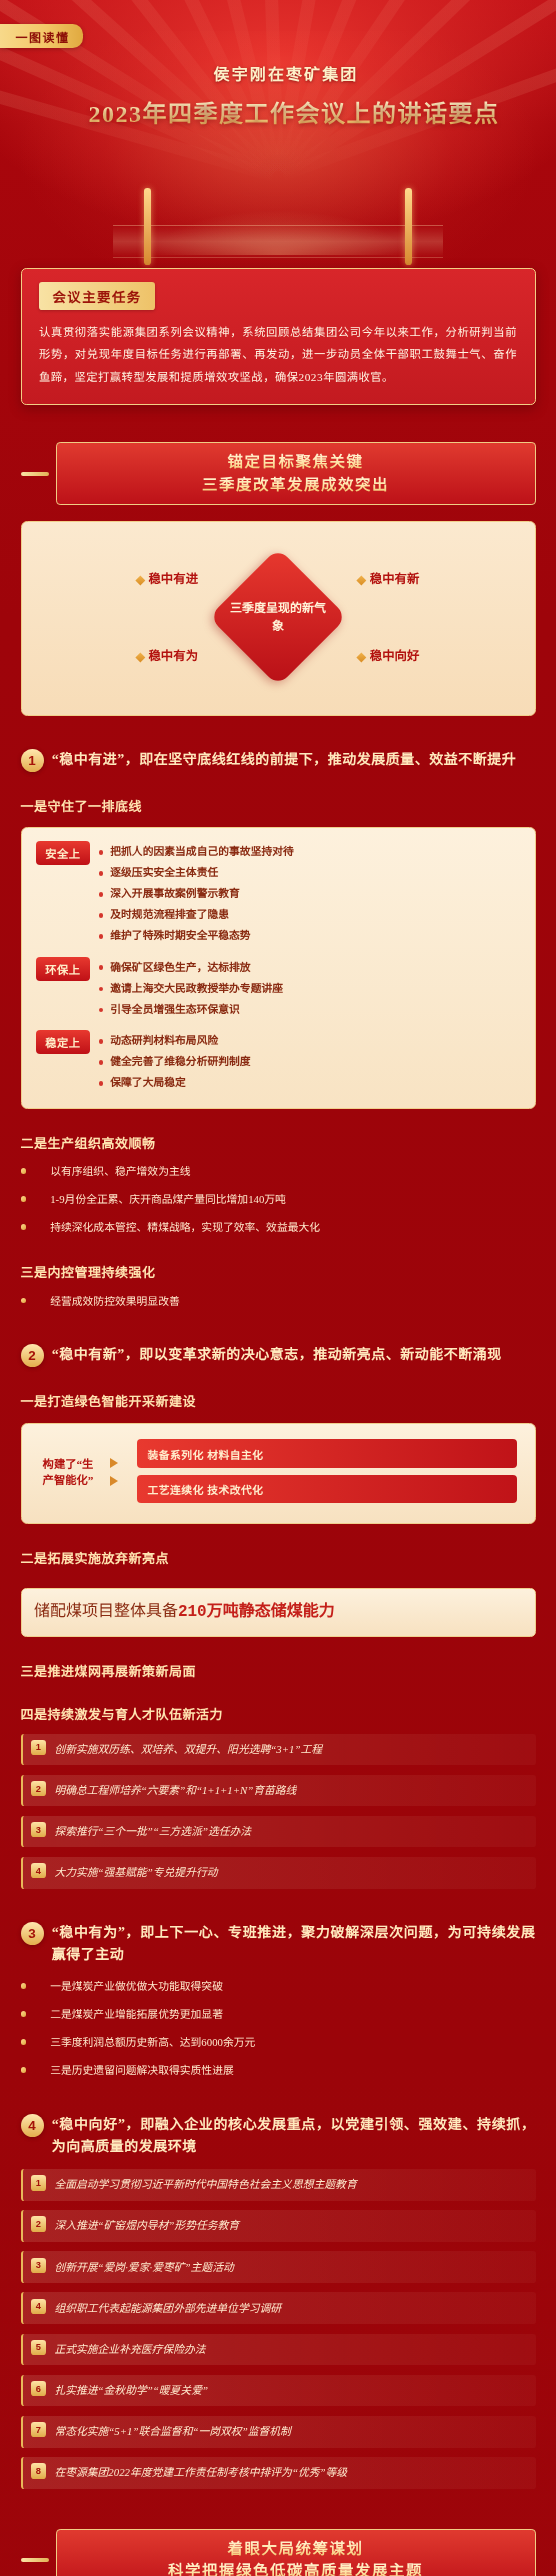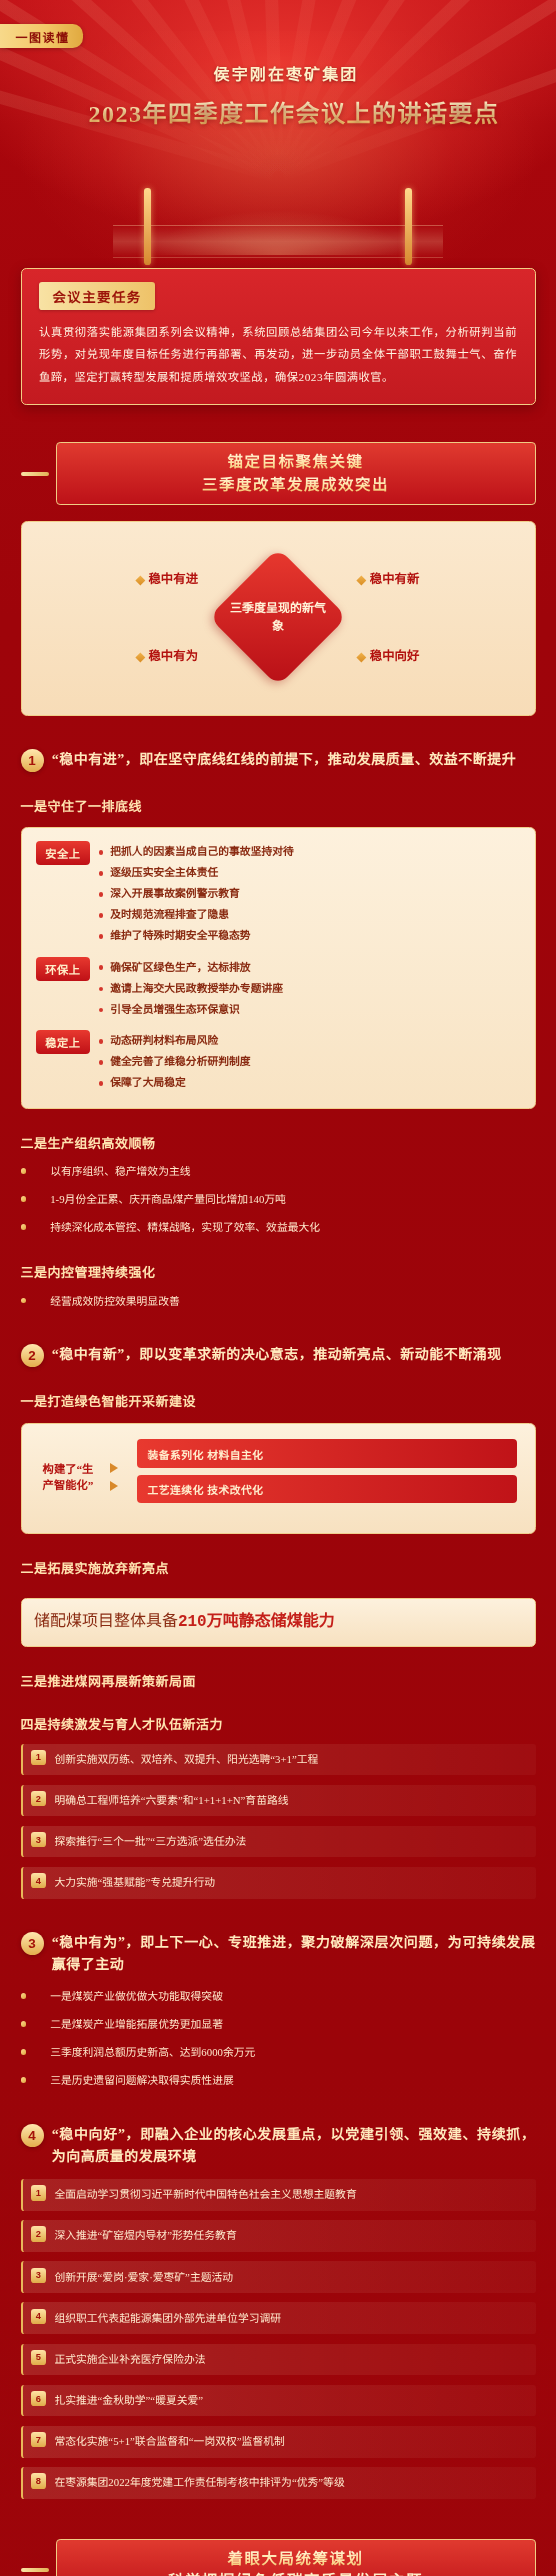--- a/index.html
+++ b/index.html
@@ -301,21 +301,21 @@
     border-left: 8.2px solid #d9892a; margin: 8.2px 0;
   }
   .struct .bars { flex: 1 1 auto; }
   .struct .bar {
     background: linear-gradient(90deg,#e8392f,#c01318);
     color: #ffeecd; font-size: 10.8px; font-weight: bold;
     padding: 6.2px 10.3px; border-radius: 4.1px; margin-bottom: 7.2px;
     letter-spacing: 0.5px;
     font-family: "Liberation Serif","DejaVu Serif",serif;
   }
-  .struct .bar:last-child { margin-bottom: 12px; }
+  .struct .bar:last-child { margin-bottom: 2px; }
 
   
   .mini-list { width: 515px; margin: 10.3px auto 0; }
   .mini-item {
     display: flex; align-items: flex-start; gap: 8.2px; margin-bottom: 9.3px;
     background: linear-gradient(90deg, rgba(255,235,200,.13), rgba(255,235,200,.04));
     border-left: 2.6px solid #e9b košt;
     border-left: 2.6px solid #e7b košt;
     border-left: 2.6px solid #e8b košt;
     border-left: 2.6px solid #e9b95a;
@@ -324,20 +324,21 @@
   }
   .mini-item .idx {
     flex: 0 0 auto; width: 15.5px; height: 15.5px; border-radius: 3.1px;
     background: linear-gradient(180deg,#ffe3a6,#e0ab48);
     color: #a5130a; font-size: 9.3px; font-weight: bold;
     display: flex; align-items: center; justify-content: center;
   }
   .mini-item .txt {
     font-size: 10.8px; line-height: 1.8; color: #ffeacd; text-align: justify;
     font-family: "Liberation Serif","DejaVu Serif",serif;
+    font-style: italic;
   }
 
   
   .foot-plate {
     width: 515px; margin: 40px auto 0;
     display: flex; align-items: center;
   }
   .foot-plate .tick {
     width: 28px; height: 4.1px; margin-right: 7.2px;
     background: linear-gradient(90deg,#fbe4a6,#e3b257); border-radius: 2.1px;

